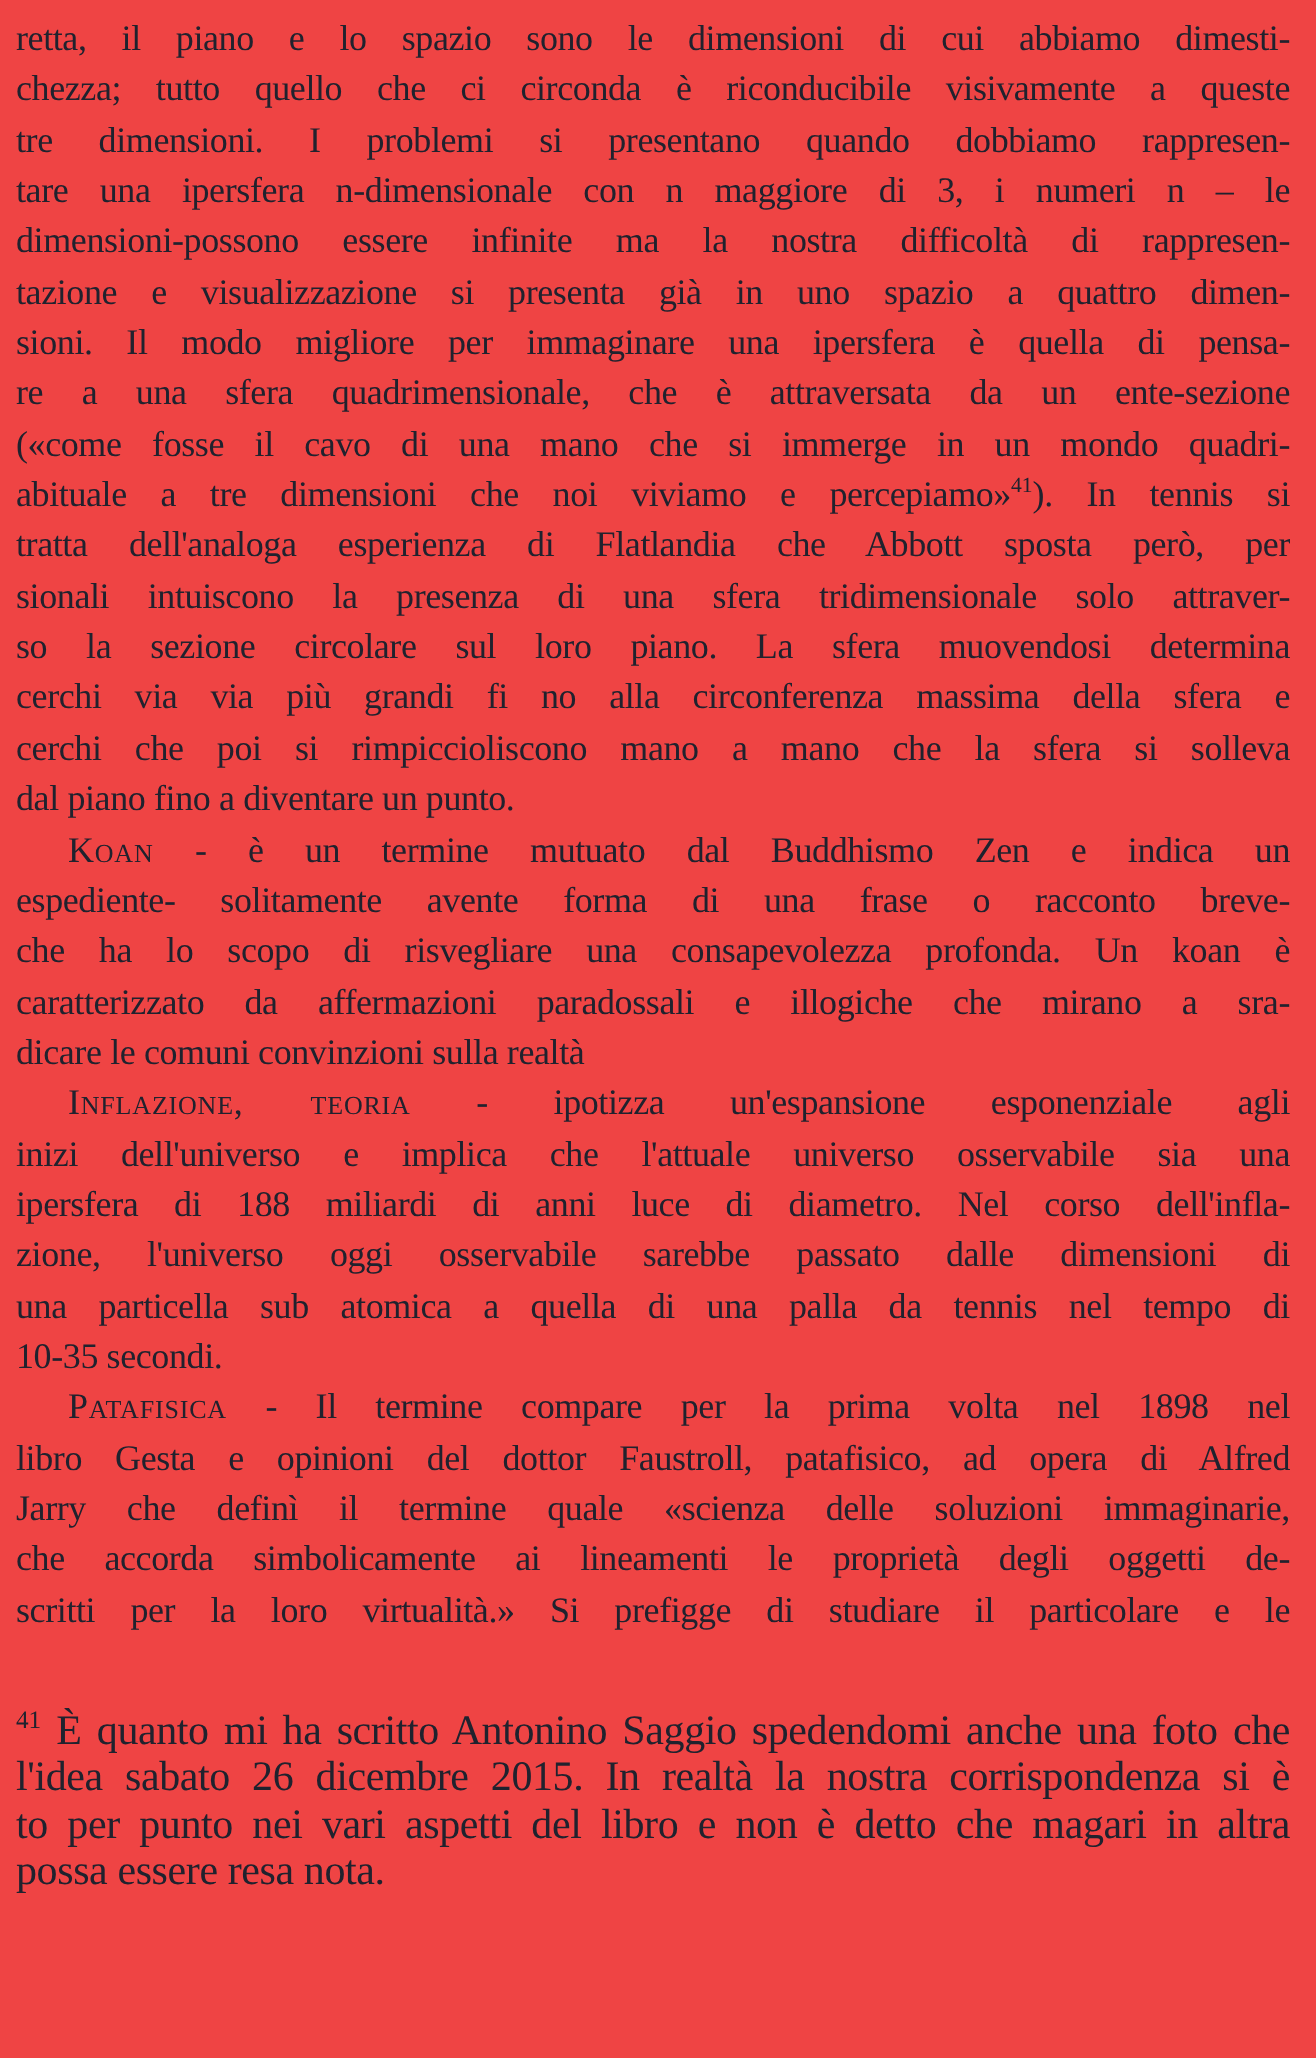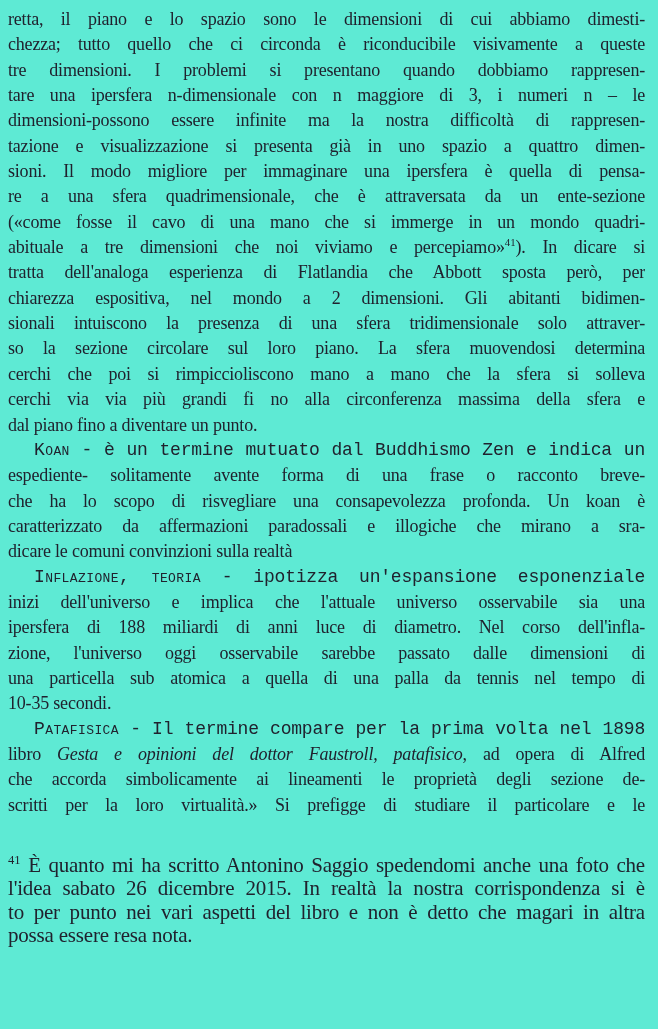--- a/index.html
+++ b/index.html
@@ -12,47 +12,45 @@
     height: 1029px;
     overflow: hidden;
     font-family: "Liberation Serif", "DejaVu Serif", serif;
     color: #20222e;
   }
   .page {
     box-sizing: border-box;
     width: 658px;
     height: 1029px;
     padding: 7px 13px 0 8px;
-    background: #5eead4;
+    background: #ef4444;
   }
   .line {
     font-size: 18px;
     line-height: 25.35px;
     height: 25.35px;
     text-align: justify;
     text-align-last: justify;
     letter-spacing: -0.2px;
     white-space: normal;
     overflow: hidden;
   }
   .line.last {
     text-align: center;
     text-align-last: left;
   }
   .line.indent {
     text-indent: 26px;
-    font-family: Liberation Mono, monospace;
   }
   .s-p { }
   .s-sc {
     font-variant: small-caps;
     letter-spacing: 0.4px;
   }
   .s-i {
-    font-style: italic;
   }
   .s-sup {
     vertical-align: super;
     font-size: 0.6em;
     line-height: 0;
     letter-spacing: 0;
   }
   .footnote {
     margin-top: 36px;
   }
@@ -70,48 +68,48 @@
       <div>
         <div class="line"><span class="s-p">retta, il piano e lo spazio sono le dimensioni di cui abbiamo dimesti-</span></div>
         <div class="line"><span class="s-p">chezza; tutto quello che ci circonda è riconducibile visivamente a queste</span></div>
         <div class="line"><span class="s-p">tre dimensioni. I problemi si presentano quando dobbiamo rappresen-</span></div>
         <div class="line"><span class="s-p">tare una ipersfera n-dimensionale con n maggiore di 3, i numeri n – le</span></div>
         <div class="line"><span class="s-p">dimensioni-possono essere infinite ma la nostra difficoltà di rappresen-</span></div>
         <div class="line"><span class="s-p">tazione e visualizzazione si presenta già in uno spazio a quattro dimen-</span></div>
         <div class="line"><span class="s-p">sioni. Il modo migliore per immaginare una ipersfera è quella di pensa-</span></div>
         <div class="line"><span class="s-p">re a una sfera quadrimensionale, che è attraversata da un ente-sezione</span></div>
         <div class="line"><span class="s-p">(«come fosse il cavo di una mano che si immerge in un mondo quadri-</span></div>
-        <div class="line"><span class="s-p">abituale a tre dimensioni che noi viviamo e percepiamo»</span><span class="s-sup">41</span><span class="s-p">). In dicare si</span></div>
+        <div class="line"><span class="s-p">abituale a tre dimensioni che noi viviamo e percepiamo»</span><span class="s-sup">41</span><span class="s-p">). In tennis si</span></div>
         <div class="line"><span class="s-p">tratta dell'analoga esperienza di Flatlandia che Abbott sposta però, per</span></div>
-        <div class="line"><span class="s-p">chiarezza espositiva, nel mondo a 2 dimensioni. Gli abitanti bidimen-</span></div>
         <div class="line"><span class="s-p">sionali intuiscono la presenza di una sfera tridimensionale solo attraver-</span></div>
         <div class="line"><span class="s-p">so la sezione circolare sul loro piano. La sfera muovendosi determina</span></div>
+        <div class="line"><span class="s-p">cerchi via via più grandi fi no alla circonferenza massima della sfera e</span></div>
         <div class="line"><span class="s-p">cerchi che poi si rimpiccioliscono mano a mano che la sfera si solleva</span></div>
-        <div class="line"><span class="s-p">cerchi via via più grandi fi no alla circonferenza massima della sfera e</span></div>
         <div class="line last"><span class="s-p">dal piano fino a diventare un punto.</span></div>
       </div>
       <div>
         <div class="line indent"><span class="s-sc">Koan</span><span class="s-p"> - è un termine mutuato dal Buddhismo Zen e indica un</span></div>
         <div class="line"><span class="s-p">espediente- solitamente avente forma di una frase o racconto breve-</span></div>
         <div class="line"><span class="s-p">che ha lo scopo di risvegliare una consapevolezza profonda. Un koan è</span></div>
         <div class="line"><span class="s-p">caratterizzato da affermazioni paradossali e illogiche che mirano a sra-</span></div>
         <div class="line last"><span class="s-p">dicare le comuni convinzioni sulla realtà</span></div>
       </div>
       <div>
         <div class="line indent"><span class="s-sc">Inflazione, teoria</span><span class="s-p"> - ipotizza un'espansione esponenziale agli</span></div>
         <div class="line"><span class="s-p">inizi dell'universo e implica che l'attuale universo osservabile sia una</span></div>
         <div class="line"><span class="s-p">ipersfera di 188 miliardi di anni luce di diametro. Nel corso dell'infla-</span></div>
         <div class="line"><span class="s-p">zione, l'universo oggi osservabile sarebbe passato dalle dimensioni di</span></div>
         <div class="line"><span class="s-p">una particella sub atomica a quella di una palla da tennis nel tempo di</span></div>
         <div class="line last"><span class="s-p">10-35 secondi.</span></div>
       </div>
       <div>
         <div class="line indent"><span class="s-sc">Patafisica</span><span class="s-p"> - Il termine compare per la prima volta nel 1898 nel</span></div>
         <div class="line"><span class="s-p">libro </span><span class="s-i">Gesta e opinioni del dottor Faustroll, patafisico</span><span class="s-p">, ad opera di Alfred</span></div>
-        <div class="line"><span class="s-p">che accorda simbolicamente ai lineamenti le proprietà degli sezione de-</span></div>
+        <div class="line"><span class="s-p">Jarry che definì il termine quale «scienza delle soluzioni immaginarie,</span></div>
+        <div class="line"><span class="s-p">che accorda simbolicamente ai lineamenti le proprietà degli oggetti de-</span></div>
         <div class="line"><span class="s-p">scritti per la loro virtualità.» Si prefigge di studiare il particolare e le</span></div>
       </div>
     </main>
   <section class="footnote">
       <div class="line"><span class="s-sup">41</span><span class="s-p"> È quanto mi ha scritto Antonino Saggio spedendomi anche una foto che illustra</span></div>
       <div class="line"><span class="s-p">l'idea sabato 26 dicembre 2015. In realtà la nostra corrispondenza si è sviluppata pun-</span></div>
       <div class="line"><span class="s-p">to per punto nei vari aspetti del libro e non è detto che magari in altra occasione non</span></div>
       <div class="line last"><span class="s-p">possa essere resa nota.</span></div>
     </section>
 </div>

